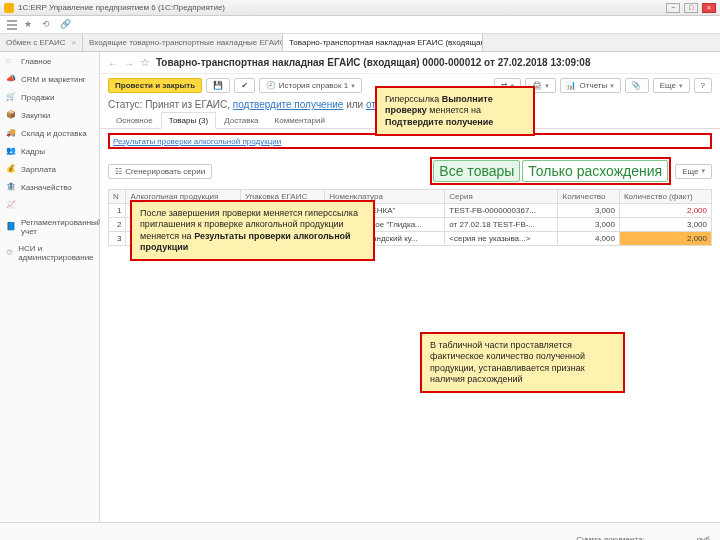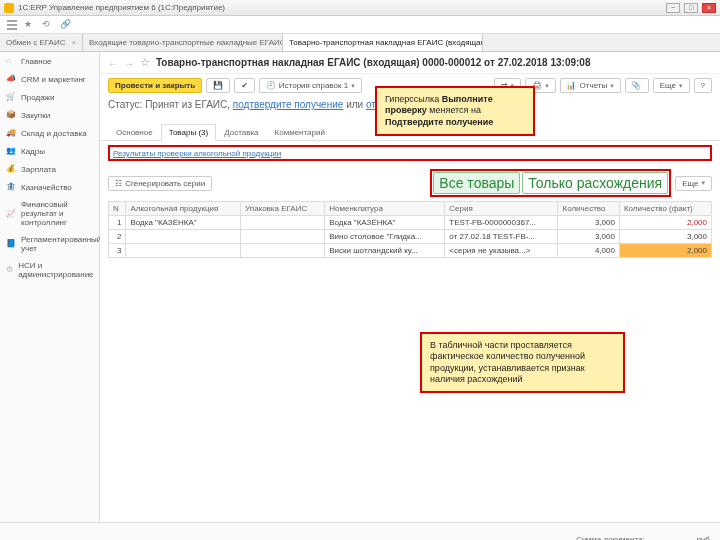--- a/index.html
+++ b/index.html
@@ -25,21 +25,21 @@
 .doc-header .star { color: #999; font-size: 11px; }
 .doc-header .title { font-size: 10px; font-weight: bold; color: #333; flex: 1; white-space: nowrap; overflow: hidden; text-overflow: ellipsis; }
 .actions { display: flex; align-items: center; gap: 4px; padding: 4px 8px; }
 .btn { border: 1px solid #ccc; background: #fff; padding: 2px 6px; font-size: 8px; border-radius: 2px; display: inline-flex; align-items: center; gap: 3px; color: #555; cursor: pointer; }
 .btn.primary { background: #ffd93d; border-color: #e0bc20; color: #333; font-weight: bold; }
 .btn .caret { font-size: 7px; color: #888; }
 .spacer { flex: 1; }
 .status-line { padding: 2px 8px; font-size: 10px; color: #666; }
 .status-line .link { color: #3478c8; text-decoration: underline; cursor: pointer; }
 .subtabs { display: flex; gap: 0; border-bottom: 1px solid #ddd; padding: 0 8px; font-size: 8px; }
-.subtabs .st { padding: 3px 7px; border: 1px solid transparent; border-bottom: none; color: #666; cursor: pointer; margin-top: 12px; }
+.subtabs .st { padding: 3px 7px; border: 1px solid transparent; border-bottom: none; color: #666; cursor: pointer; }
 .subtabs .st.active { border-color: #ddd; background: #fff; border-bottom: 1px solid #fff; margin-bottom: -1px; color: #222; }
 .result-link { margin: 4px 8px; display: inline-block; padding: 1px 3px; }
 .result-link a { color: #3478c8; text-decoration: underline; font-size: 8px; }
 .red-box { border: 2px solid #d80000; }
 .gen-row { display: flex; align-items: center; gap: 4px; padding: 4px 8px; }
 .filter-btns { display: flex; gap: 2px; }
 .filter-btns .fb { border: 1px solid #7fc98a; padding: 2px 5px; font-size: 14px; color: #2a8a3a; border-radius: 2px; cursor: pointer; }
 .filter-btns .fb.active { background: #e7f6ea; }
 .table-wrap { flex: 1; overflow: auto; padding: 0 8px; }
 table { width: 100%; border-collapse: collapse; font-size: 8px; }
@@ -119,21 +119,20 @@
     <div class="item">
         <span class="ic">💰</span>
         <span>Зарплата</span>
       </div>
     <div class="item">
         <span class="ic">🏦</span>
         <span>Казначейство</span>
       </div>
     <div class="item">
         <span class="ic">📈</span>
-        <span>Финансовый результат и контроллинг</span>
       </div>
     <div class="item">
         <span class="ic">📘</span>
         <span>Регламентированный учет</span>
       </div>
     <div class="item">
         <span class="ic">⚙</span>
         <span>НСИ и администрирование</span>
       </div>
   </div>
@@ -258,20 +257,23 @@
               <td class="num">4,000</td>
               <td class="num orange-bg">2,000</td>
             </tr>
           </tbody>
       </table>
     </div>
 
     <div class="callout" style="left:275px; top:34px; width:160px;">
       <span>Гиперссылка </span><b>Выполните проверку</b><span> меняется на </span><b>Подтвердите получение</b>
     </div>
+    <div class="callout" style="left:30px; top:148px; width:245px;">
+      <span>После завершения проверки меняется гиперссылка приглашения к проверке алкогольной продукции меняется на </span><b>Результаты проверки алкогольной продукции</b>
+    </div>
     <div class="callout" style="left:320px; top:280px; width:205px;">
       <span>В табличной части проставляется фактическое количество полученной продукции, устанавливается признак наличия расхождений</span>
     </div>
   </div>
 </div>
 
 <div class="footer">
   <span>Сумма документа:</span>
   <span style="min-width:40px"></span>
   <span>руб.</span>

